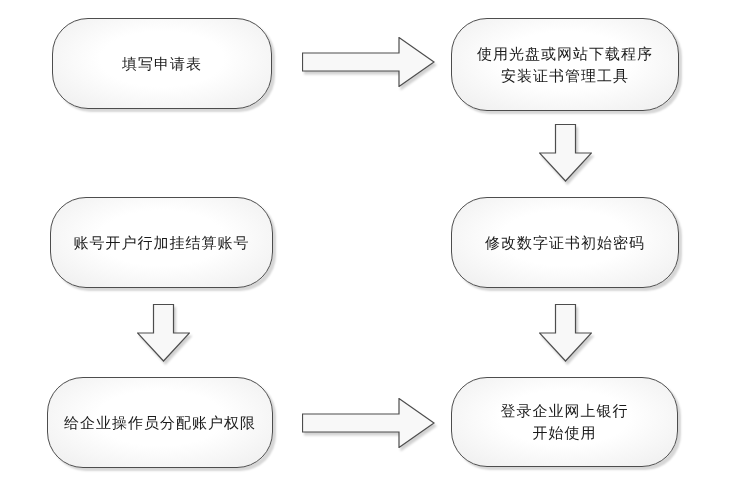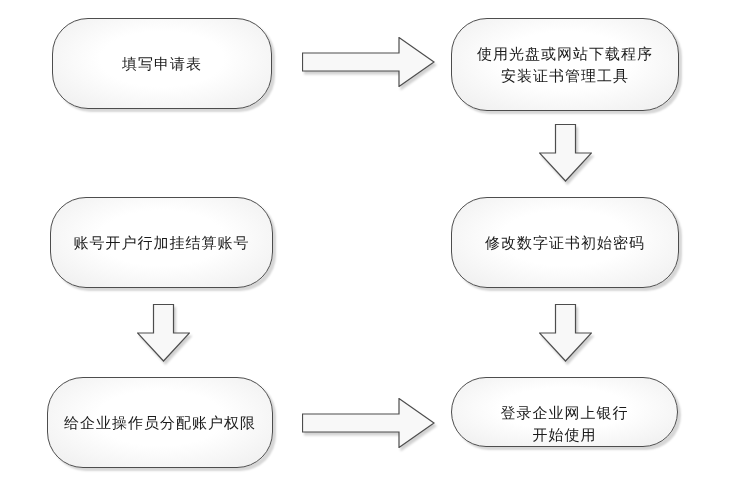--- a/index.html
+++ b/index.html
@@ -44,21 +44,21 @@
     fill: #f8f8f8;
     stroke: #4d4d4d;
     stroke-width: 1.2;
   }
   
   #n1 { left: 52px;  top: 18px;  width: 220px; height: 91px; }
   #n2 { left: 451px; top: 18px;  width: 228px; height: 93px; }
   #n3 { left: 50px;  top: 197px; width: 223px; height: 91px; }
   #n4 { left: 451px; top: 197px; width: 228px; height: 91px; }
   #n5 { left: 47px;  top: 377px; width: 226px; height: 91px; }
-  #n6 { left: 451px; top: 377px; width: 227px; height: 70px; justify-content: flex-end; }
+  #n6 { left: 451px; top: 377px; width: 227px; height: 90px; }
   
   #a1 { left: 302px; top: 37px; }
   #a2 { left: 539px; top: 124px; }
   #a3 { left: 137px; top: 304px; }
   #a4 { left: 539px; top: 304px; }
   #a5 { left: 302px; top: 398px; }
 </style>
 </head>
 <body>
 

